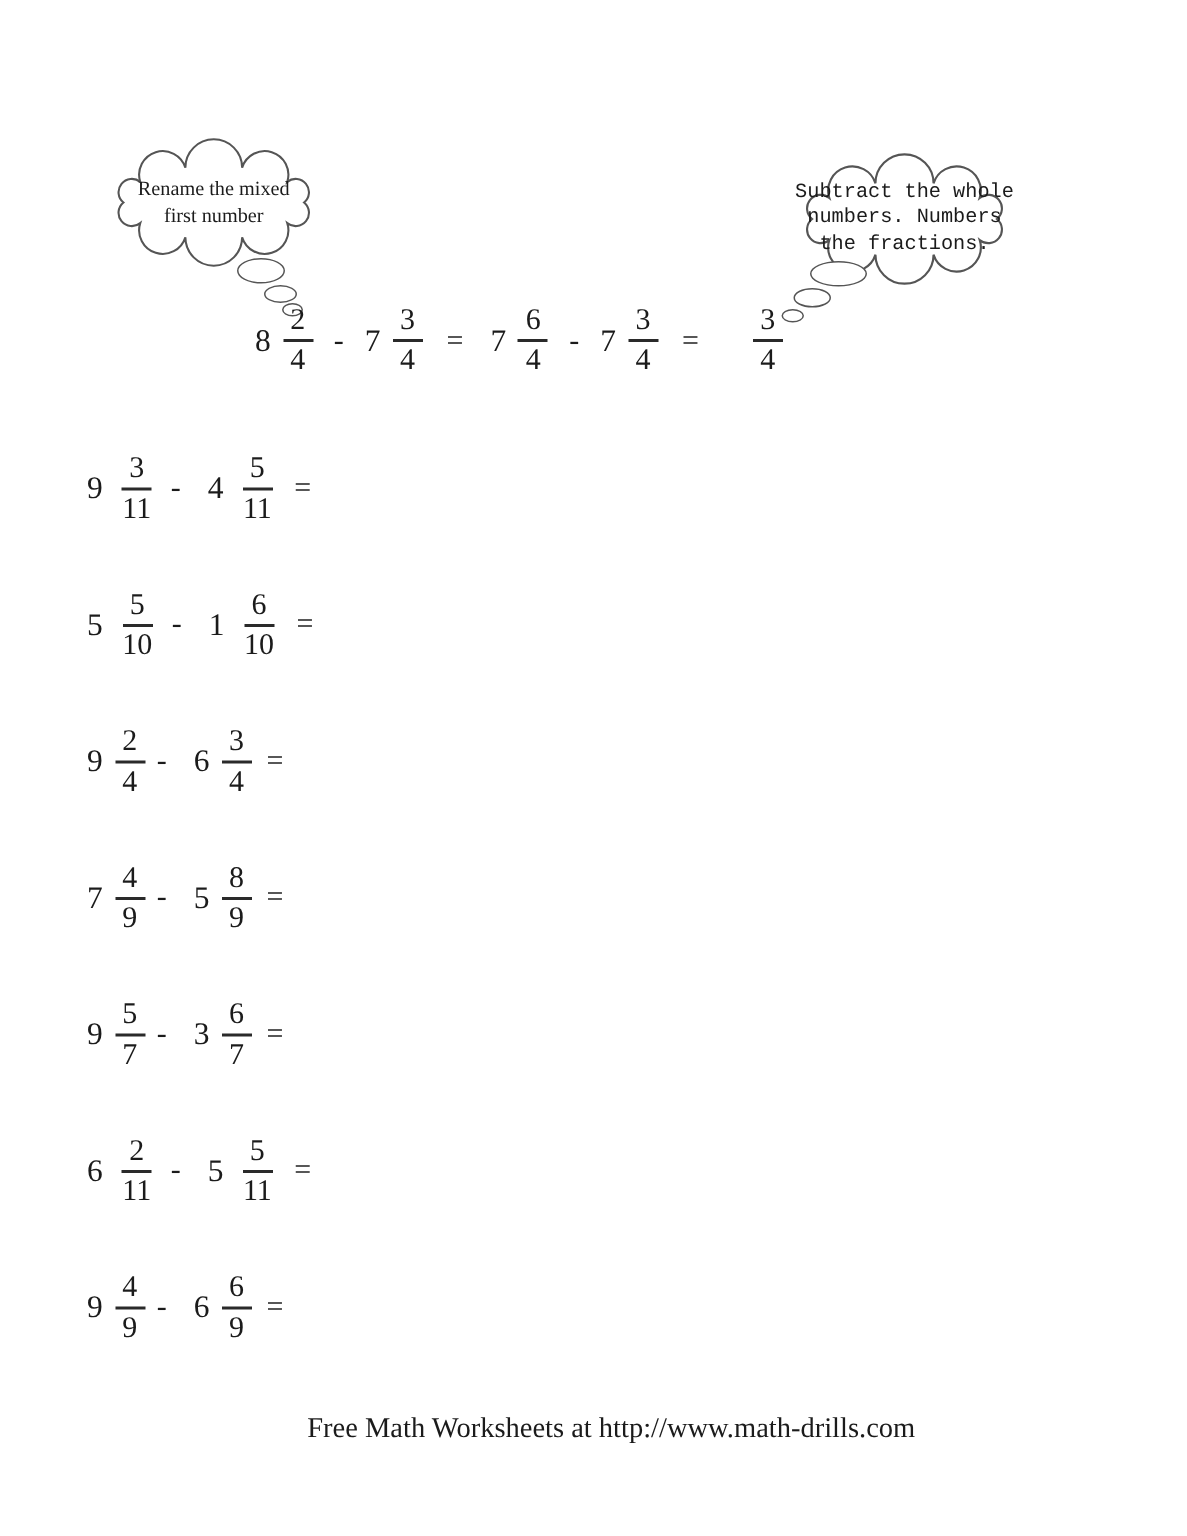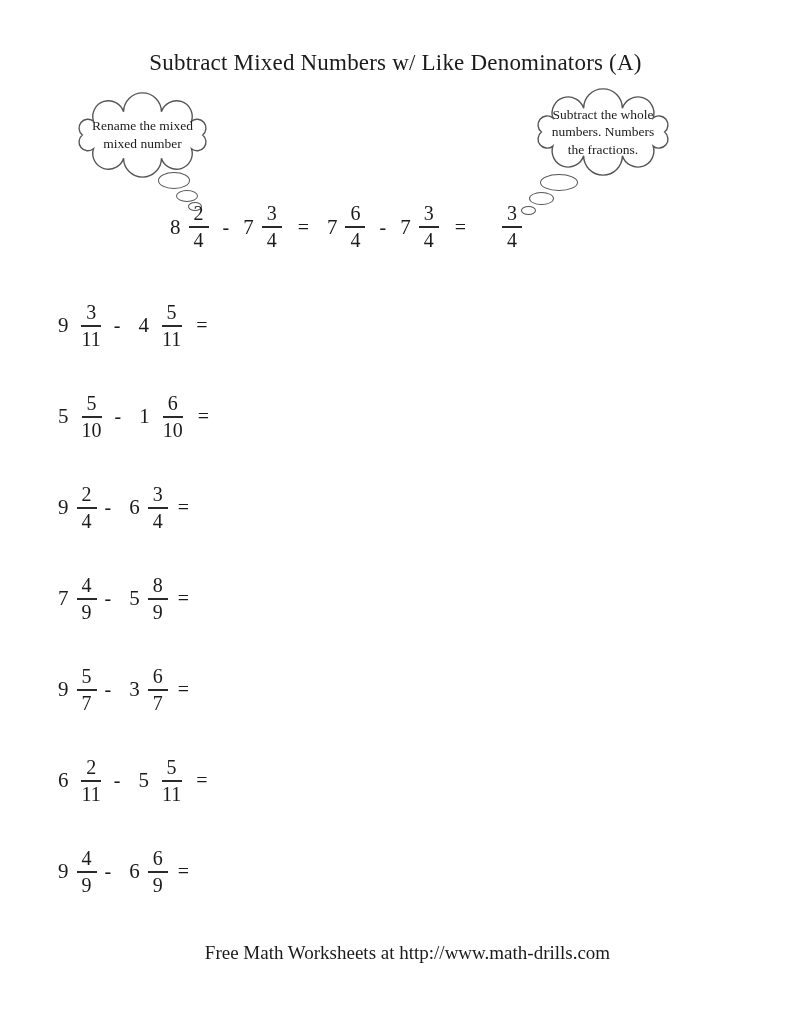--- a/index.html
+++ b/index.html
@@ -14,21 +14,21 @@
   }
   
   .bubble { position:absolute; }
   .bubble svg { display:block; }
   .bubble-text {
     position:absolute; left:0; top:0; width:100%; height:100%;
     display:flex; flex-direction:column; align-items:center; justify-content:center;
     font-size:13.5px; line-height:1.3; text-align:center;
   }
   .bubble-left  { left:55px;  top:92px;  width:175px; height:86px; }
-  .bubble-right { left:514px; top:88px;  width:178px; height:88px; }
+  .bubble-right { left:514px; top:102px;  width:178px; height:88px;font-family:Liberation Mono, monospace; }
   .trail-dot {
     position:absolute; border:1.3px solid #555; border-radius:50%; background:#fff;
   }
   
   .math-row { display:flex; align-items:center; font-size:21px; }
   .mixed { display:flex; align-items:center; gap:8px; }
   .frac { display:inline-flex; flex-direction:column; align-items:center; line-height:1.15; font-size:20px; }
   .frac .num { padding:0 5px 1px; border-bottom:2px solid #2a2a2a; }
   .frac .den { padding:1px 5px 0; }
   .op { padding:0 8px; font-size:20px; }
@@ -42,31 +42,30 @@
   .footer {
     position:absolute; top:942px; left:0; width:100%;
     text-align:center; font-size:19px;margin-left:12px;
   }
 </style>
 </head>
 <body>
 
 <div class="page">
 
-  <div class="title">Subtract Mixed Numbers w/ Like Denominators (A)</div>
 
   <div class="bubble bubble-left">
     <span>
       <svg width="175" height="86" viewBox="0 0 200 100">
         <path d="M 43,34 A 1 1 0 0 1 78,23 A 1 1 0 0 1 122,23 A 1 1 0 0 1 157,34 A 1 1 0 0 1 170,50 A 1 1 0 0 1 157,66 A 1 1 0 0 1 122,77 A 1 1 0 0 1 78,77 A 1 1 0 0 1 43,66 A 1 1 0 0 1 30,50 A 1 1 0 0 1 43,34 Z" fill="#ffffff" stroke="#555555" stroke-width="1.6"></path>
       </svg>
     </span>
     <div class="bubble-text">
       <div>Rename the mixed</div>
-      <div>mixed number</div>
+      <div>first number</div>
     </div>
   </div>
   <div class="trail-dot" style="left:158px; top:172px; width:30px; height:15px;"></div>
   <div class="trail-dot" style="left:176px; top:190px; width:20px; height:10px;"></div>
   <div class="trail-dot" style="left:188px; top:202px; width:12px; height:7px;"></div>
 
   <div class="bubble bubble-right">
     <span>
       <svg width="178" height="88" viewBox="0 0 200 100">
         <path d="M 43,34 A 1 1 0 0 1 78,23 A 1 1 0 0 1 122,23 A 1 1 0 0 1 157,34 A 1 1 0 0 1 170,50 A 1 1 0 0 1 157,66 A 1 1 0 0 1 122,77 A 1 1 0 0 1 78,77 A 1 1 0 0 1 43,66 A 1 1 0 0 1 30,50 A 1 1 0 0 1 43,34 Z" fill="#ffffff" stroke="#555555" stroke-width="1.6"></path>

